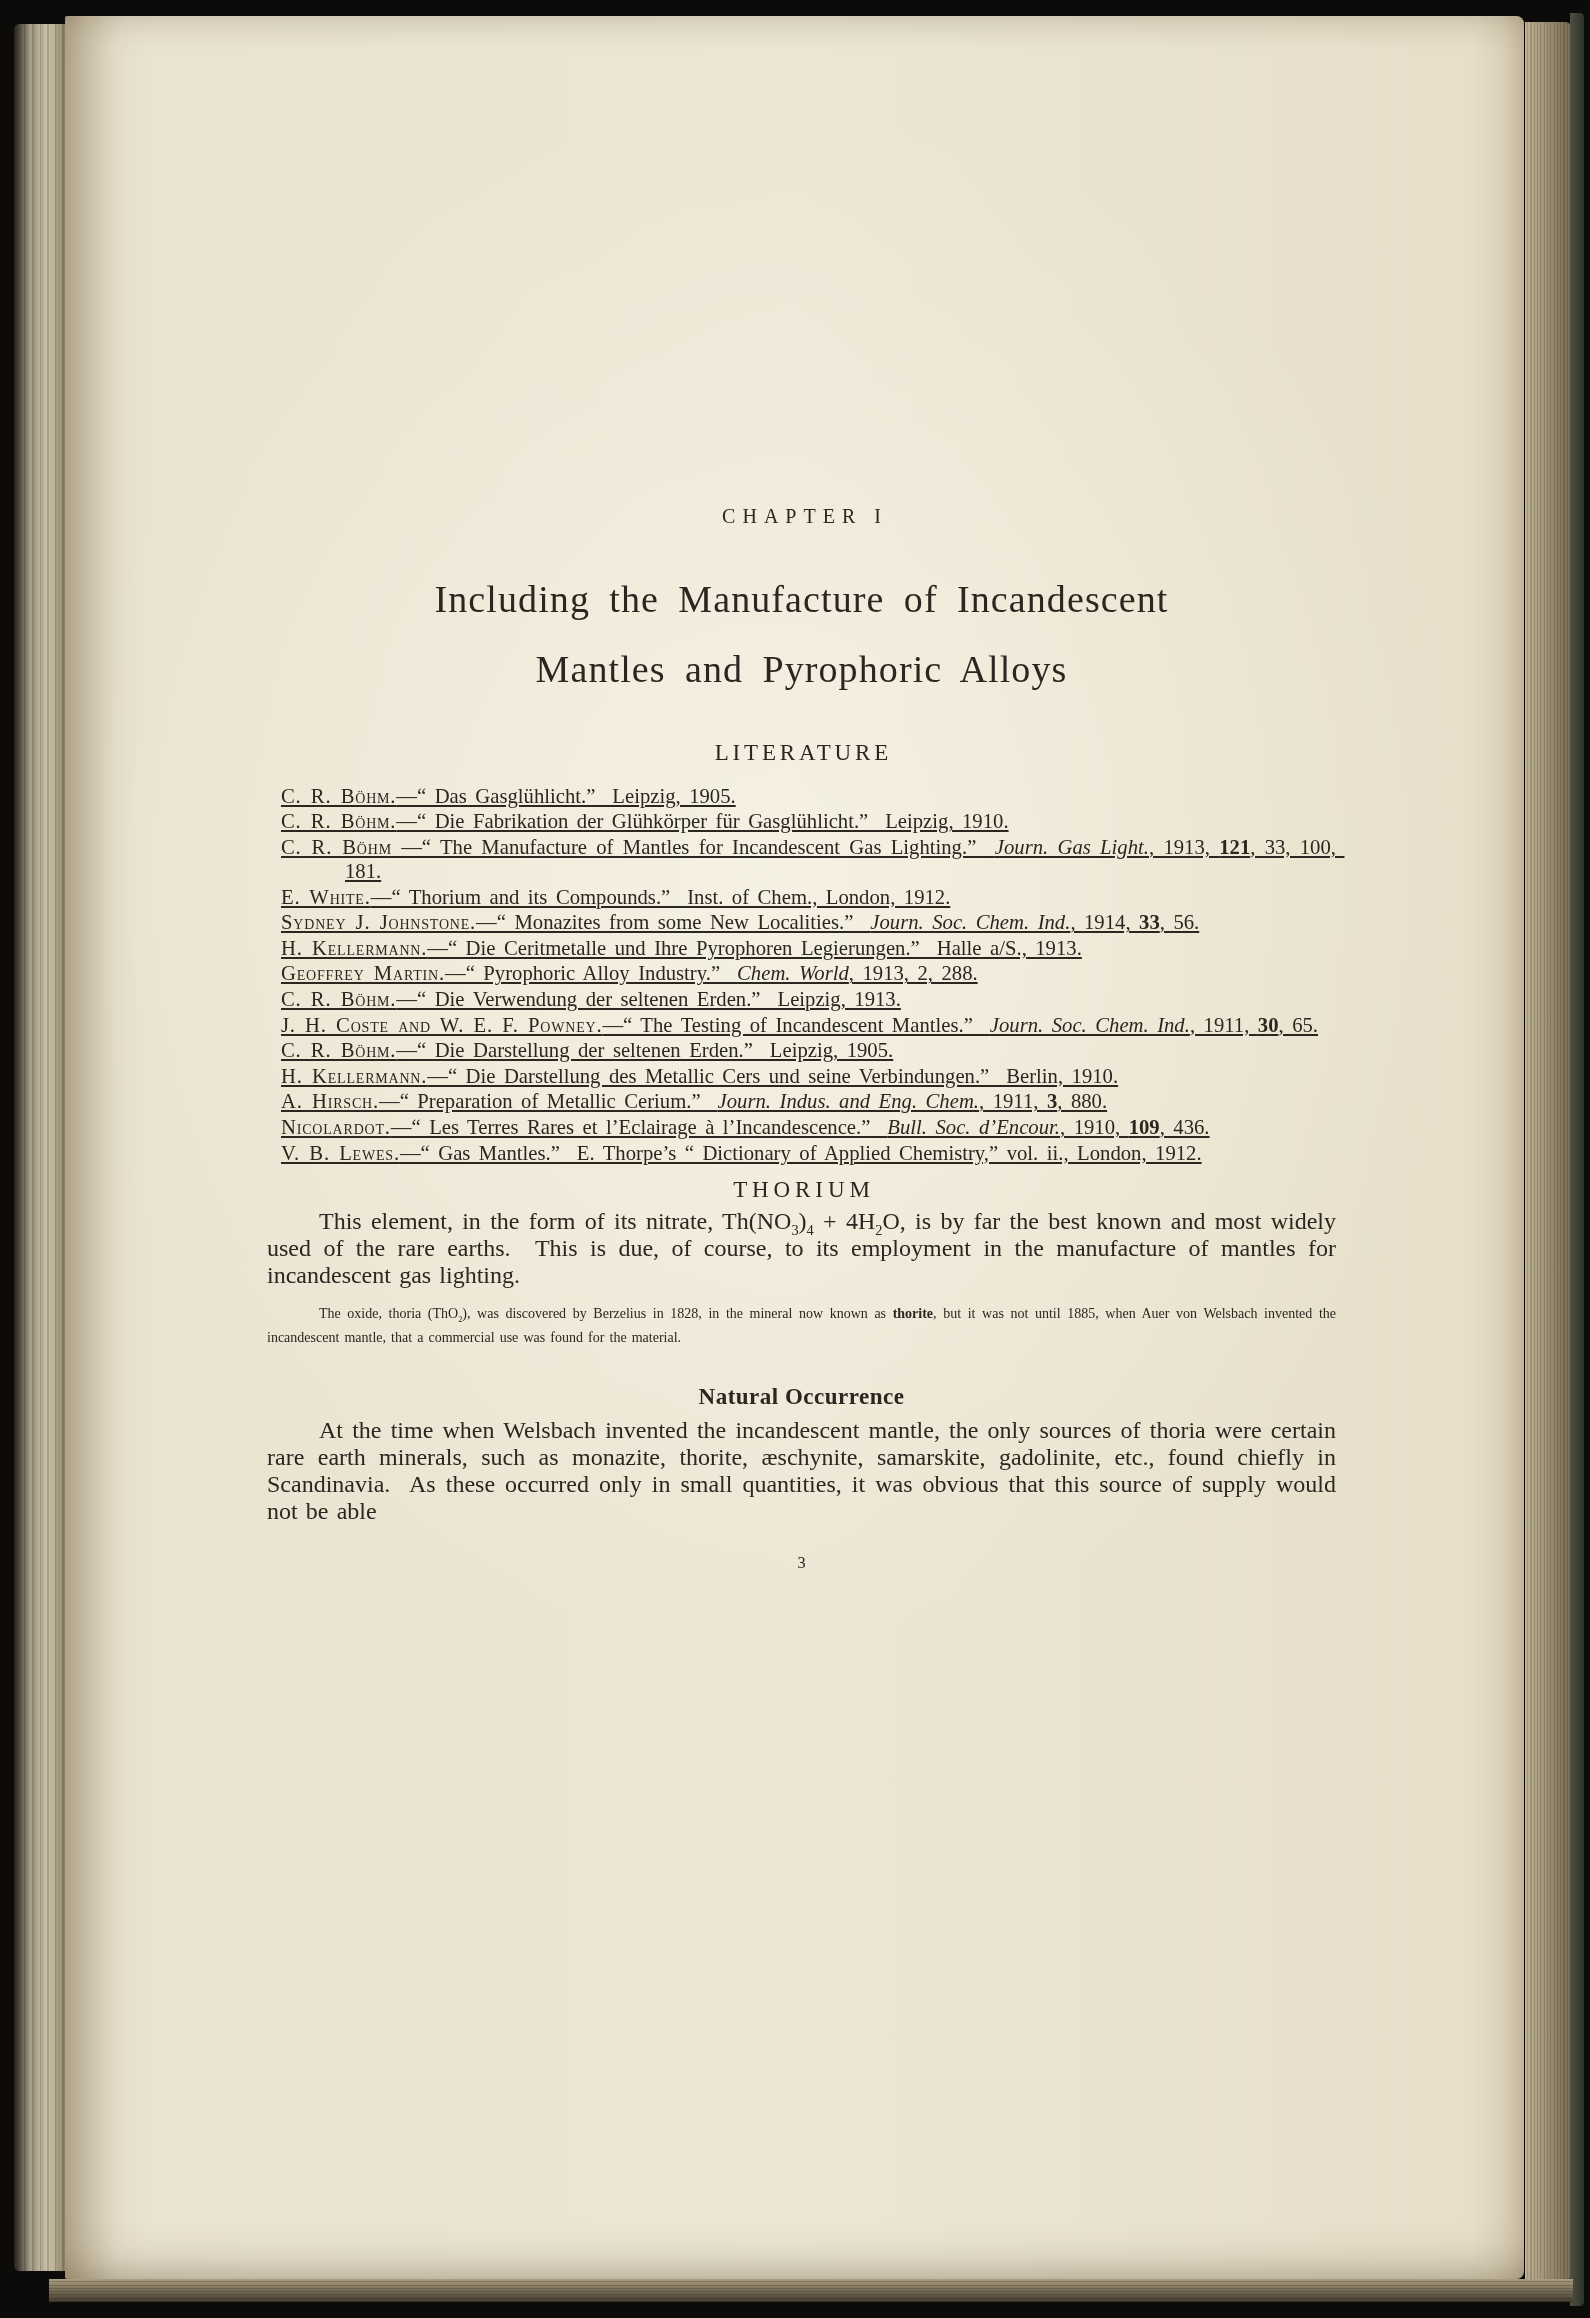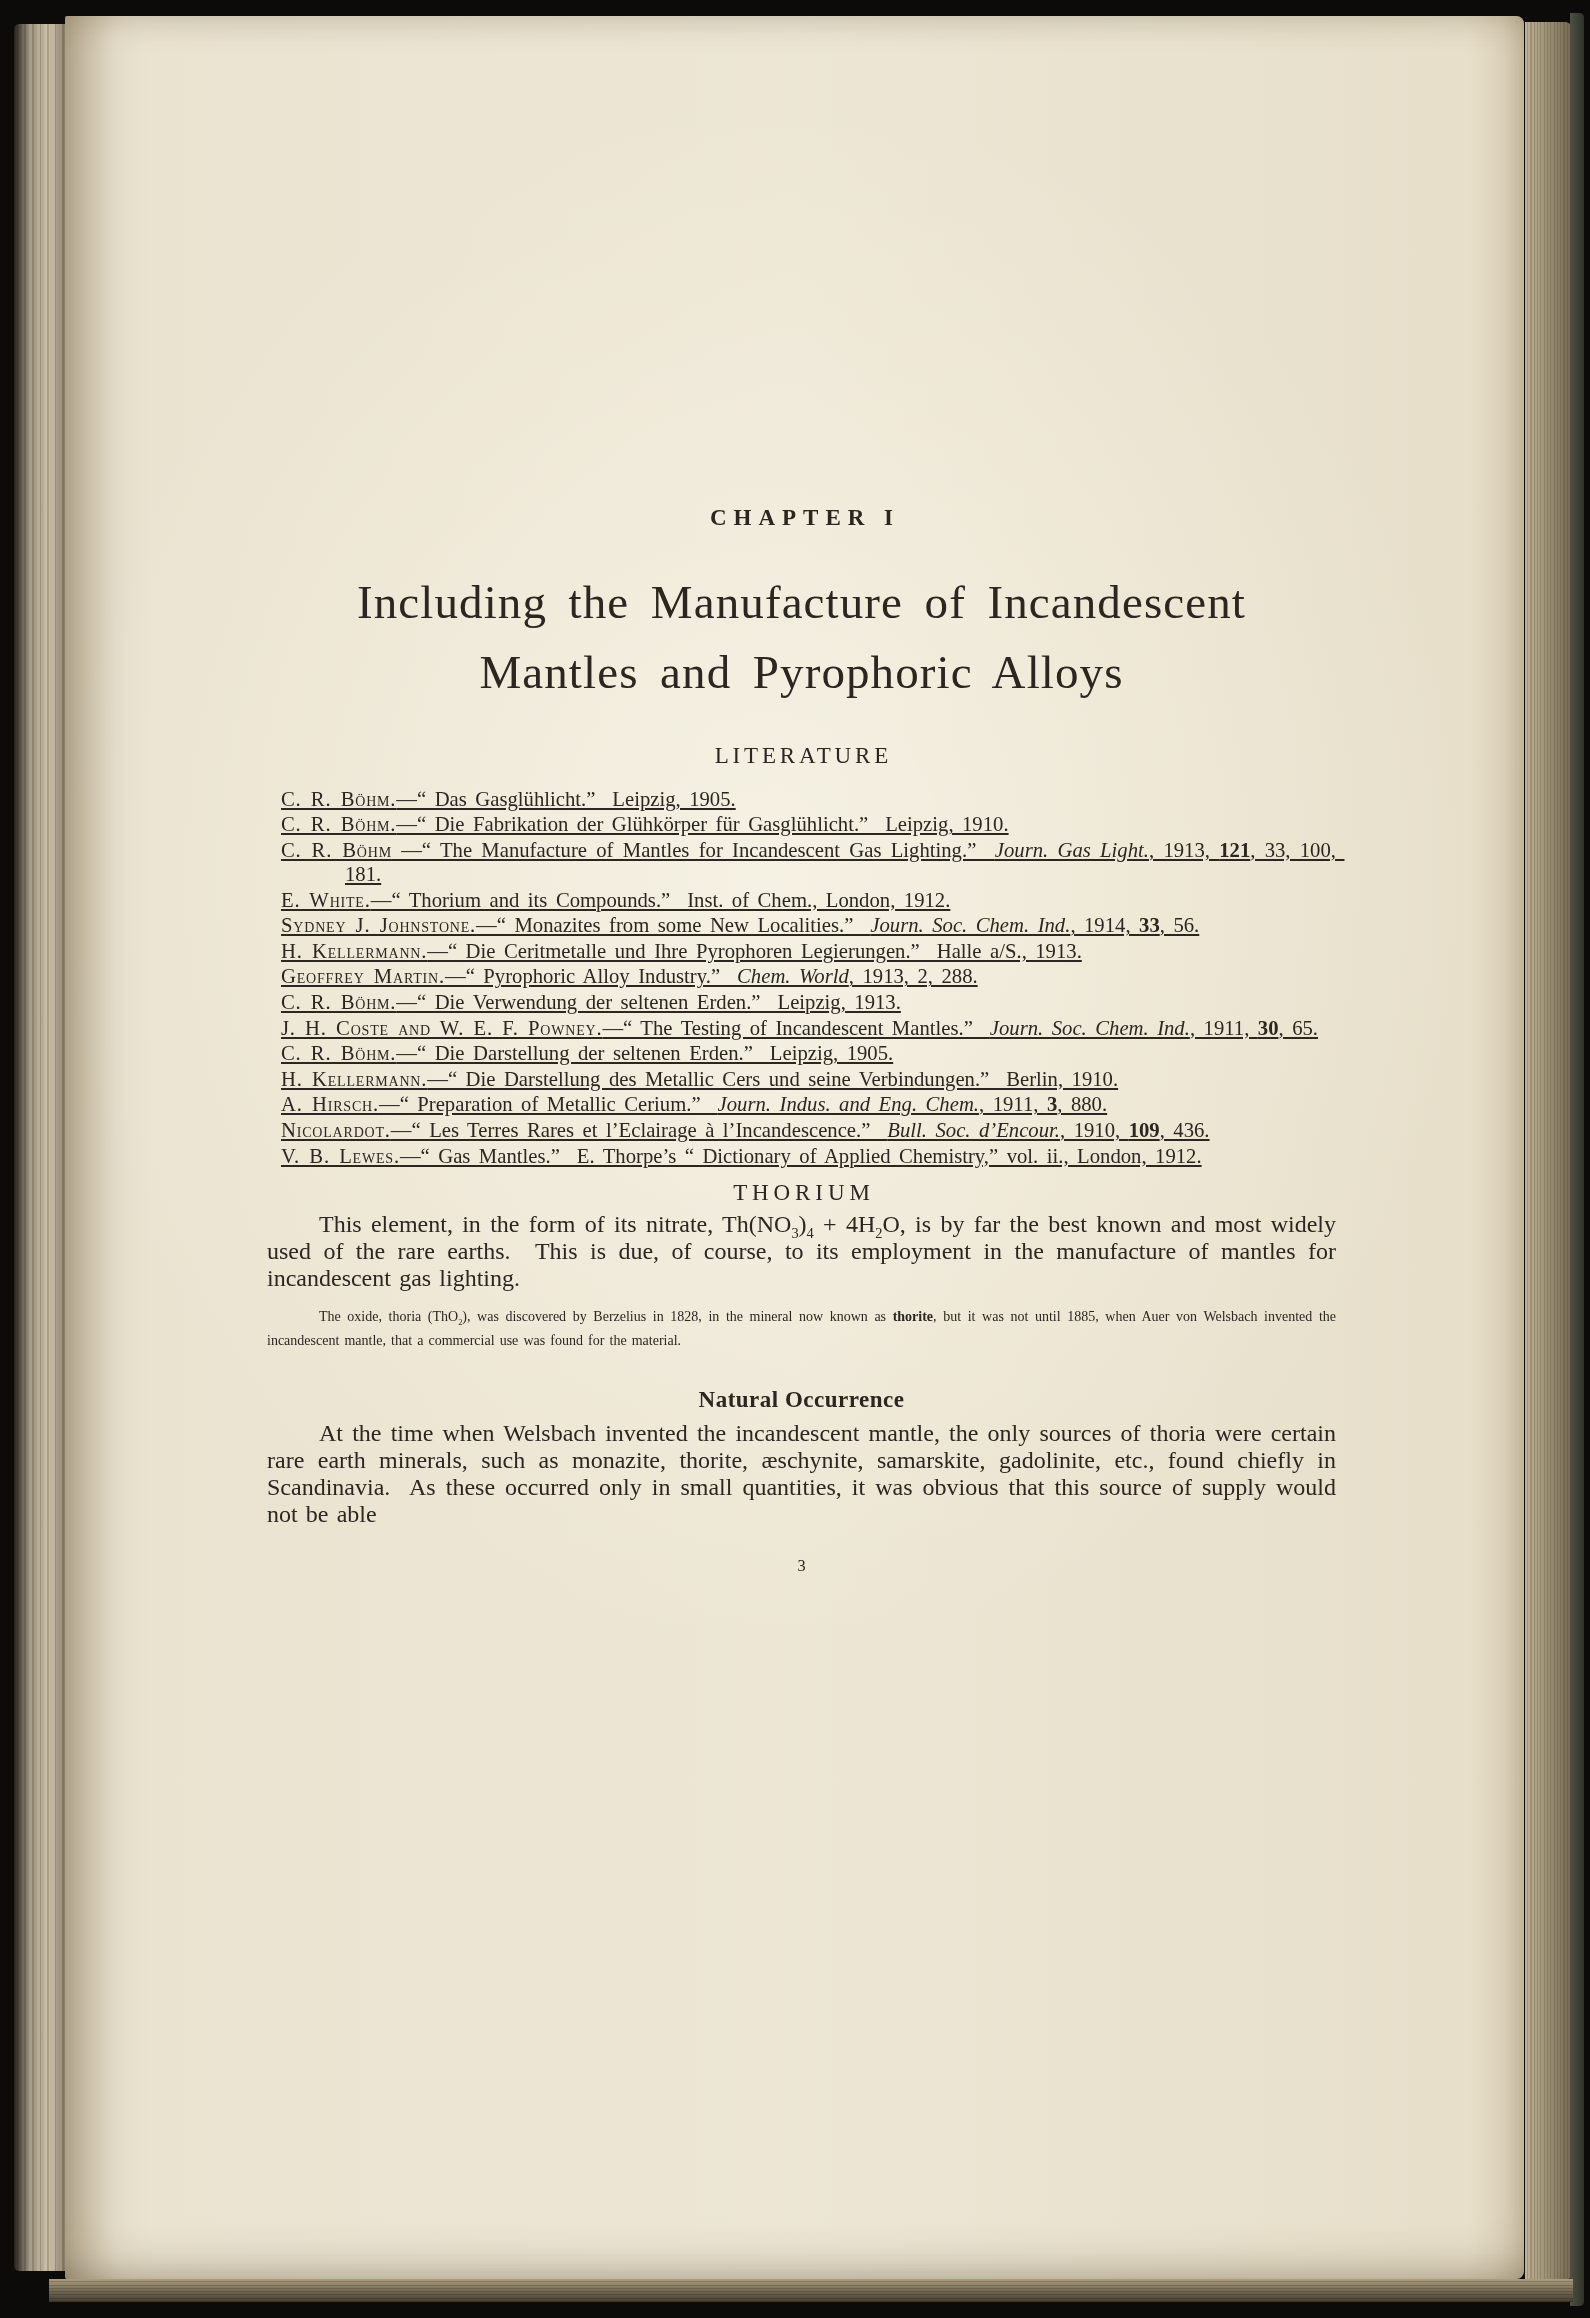--- a/index.html
+++ b/index.html
@@ -64,31 +64,30 @@
     position: absolute; left: 202px; top: 490px; width: 1069px;
     color: #2b2620;
   }
   .rich { white-space: pre-wrap; }
   .sc  { font-variant: small-caps; letter-spacing: 0.8px; }
   .i   { font-style: italic; }
   .b   { font-weight: bold; margin-top: 20px; }
   .sub { vertical-align: sub; font-size: 60%; line-height: 0; }
 
   .chapter {
-    font-size: 23px; line-height: 1; letter-spacing: 7px; text-indent: 7px;
+    font-size: 20px; line-height: 1; letter-spacing: 7px; text-indent: 7px;
     text-align: center;
-    font-weight: bold;
   }
   .title {
     margin-top: 95px; text-align: center;
     font-size: 45px; line-height: 82px; letter-spacing: 13px; text-indent: 13px;
   }
   .subtitle {
     margin-top: 38px; text-align: center;
-    font-size: 47px; line-height: 70px; letter-spacing: 1.1px; word-spacing: 8.7px;
+    font-size: 38px; line-height: 70px; letter-spacing: 1.1px; word-spacing: 8.7px;
   }
   .lit-heading {
     margin-top: 37px; text-align: center;
     font-size: 23px; line-height: 1; letter-spacing: 3.8px; text-indent: 3.8px;
   }
   .literature { margin-top: 19.6px; }
   .lit-entry {
     font-size: 20.7px; line-height: 24px; margin: 0 0 1.6px 14px;
     padding-left: 64px; text-indent: -64px;
     text-align: justify; word-spacing: 3.3px; text-decoration: underline;

